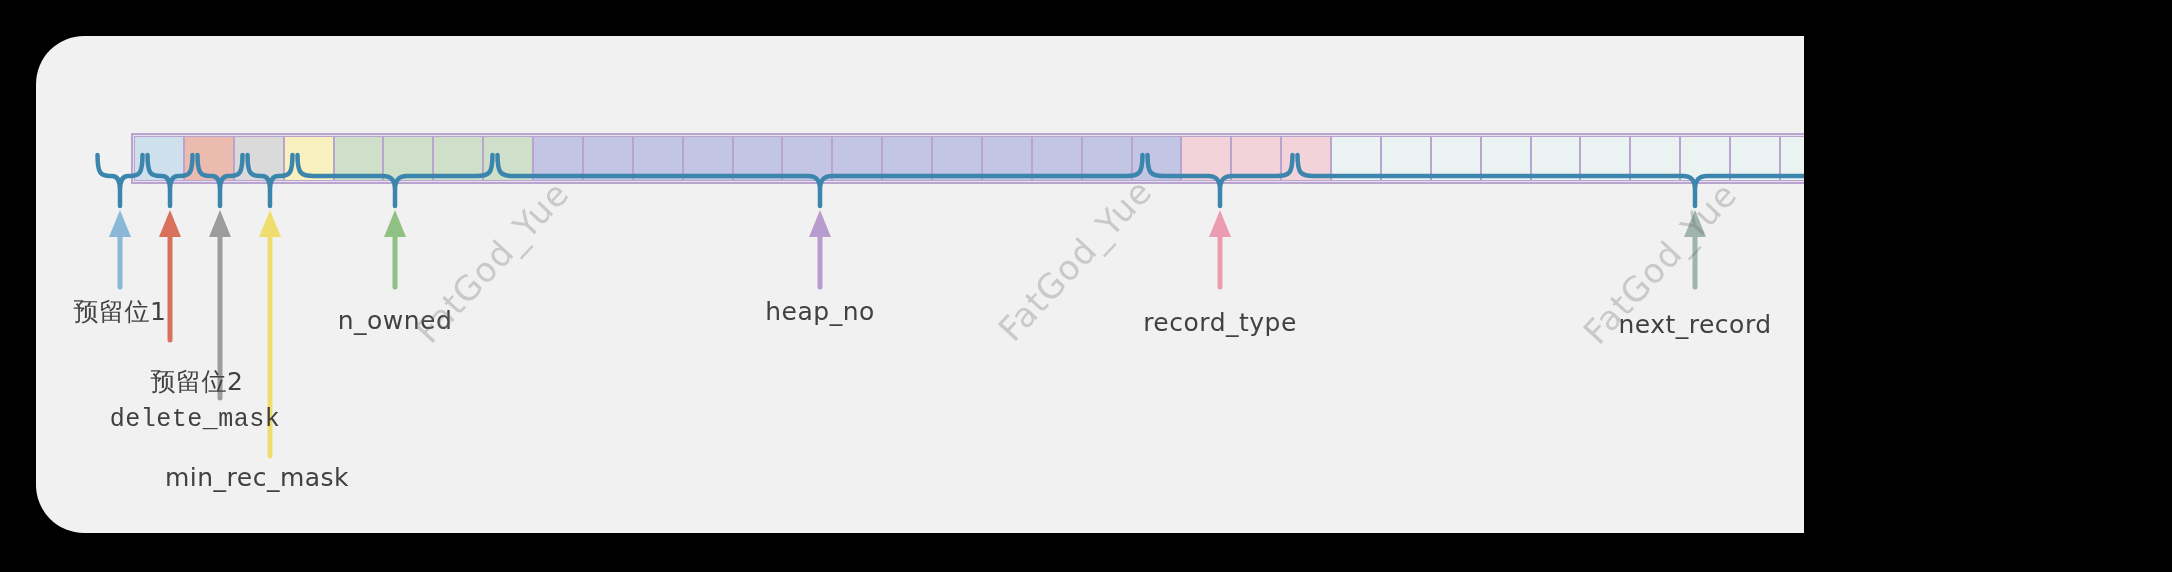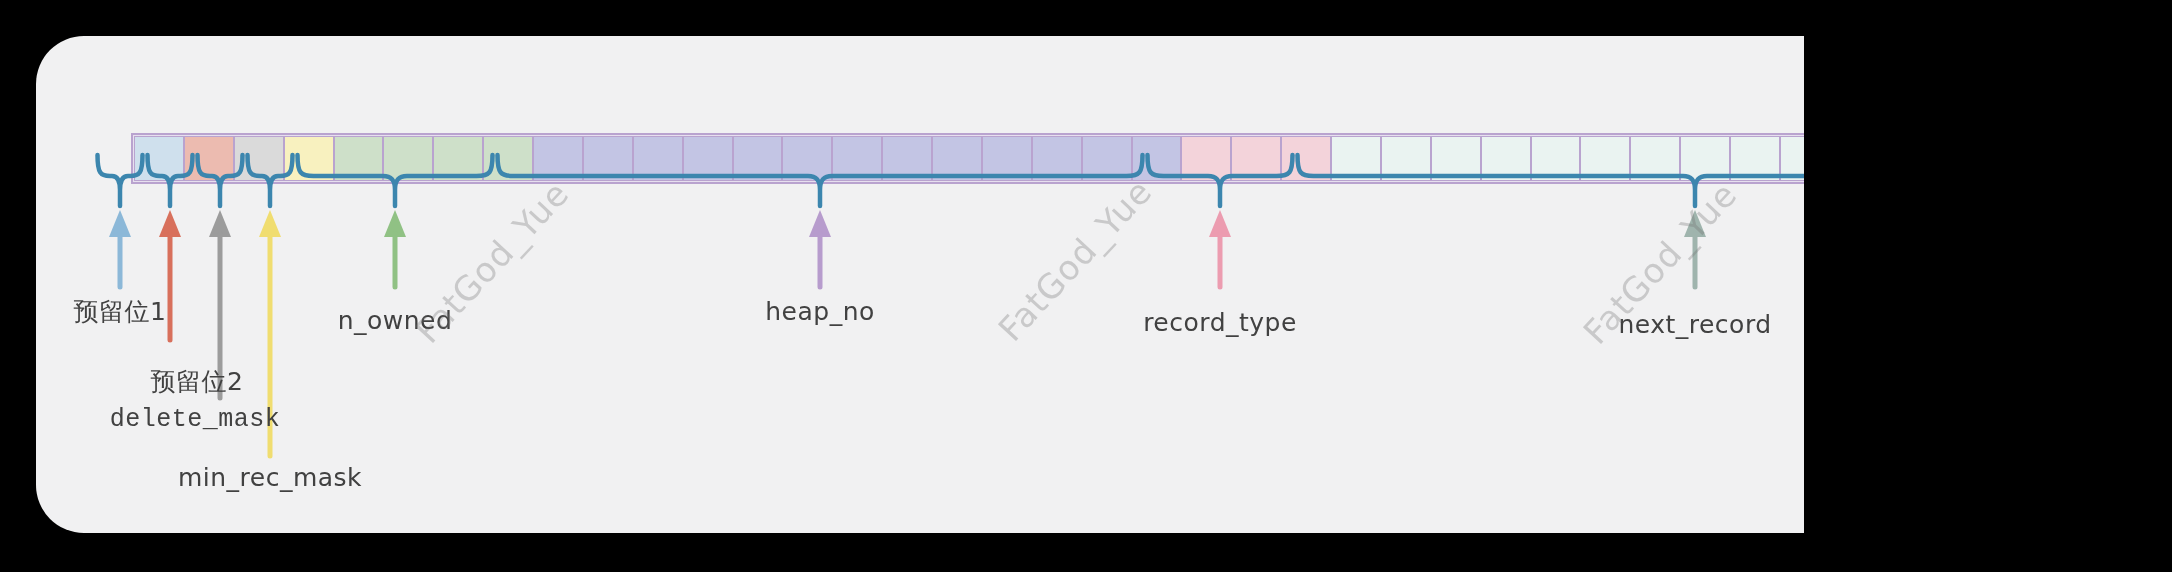--- a/index.html
+++ b/index.html
@@ -103,21 +103,21 @@
       <polygon points="1220,210 1209,237 1231,237" fill="#ec9cb0"></polygon>
       <line x1="1220" y1="234" x2="1220" y2="287" stroke="#ec9cb0" stroke-width="5" stroke-linecap="round"></line>
       <path d="M 1297.5 155 C 1297.5 173, 1300.5 176, 1313.5 176 H 1683 C 1692 176, 1695 181, 1695 190 V 206 M 2092.5 155 C 2092.5 173, 2089.5 176, 2076.5 176 H 1707 C 1698 176, 1695 181, 1695 190 V 206" fill="none" stroke="#3c86ae" stroke-width="4.5" stroke-linecap="round"></path>
       <polygon points="1695,210 1684,237 1706,237" fill="#9fb4ad"></polygon>
       <line x1="1695" y1="234" x2="1695" y2="287" stroke="#9fb4ad" stroke-width="5" stroke-linecap="round"></line>
     </svg>
   <div id="labelLayer">
       <div class="field-label" style="left: 120px; top: 311px;">预留位1</div>
       <div class="field-label" style="left: 170px; top: 381px; margin-left: 27px;">预留位2</div>
       <div class="field-label" style="left: 195px; top: 418.5px; font-family: Liberation Mono, monospace;">delete_mask</div>
-      <div class="field-label" style="left: 270px; top: 476.5px;">min_rec_mask</div>
+      <div class="field-label" style="left: 257px; top: 476.5px;">min_rec_mask</div>
       <div class="field-label" style="left: 395px; top: 320px;">n_owned</div>
       <div class="field-label" style="left: 820px; top: 311px;">heap_no</div>
       <div class="field-label" style="left: 1220px; top: 322px;">record_type</div>
       <div class="field-label" style="left: 1695px; top: 324px;">next_record</div>
     </div>
   <div id="watermarkLayer">
       <div class="watermark" style="left: 492px; top: 262px;">FatGod_Yue</div>
       <div class="watermark" style="left: 1075px; top: 260px;">FatGod_Yue</div>
       <div class="watermark" style="left: 1660px; top: 263px;">FatGod_Yue</div>
     </div>

